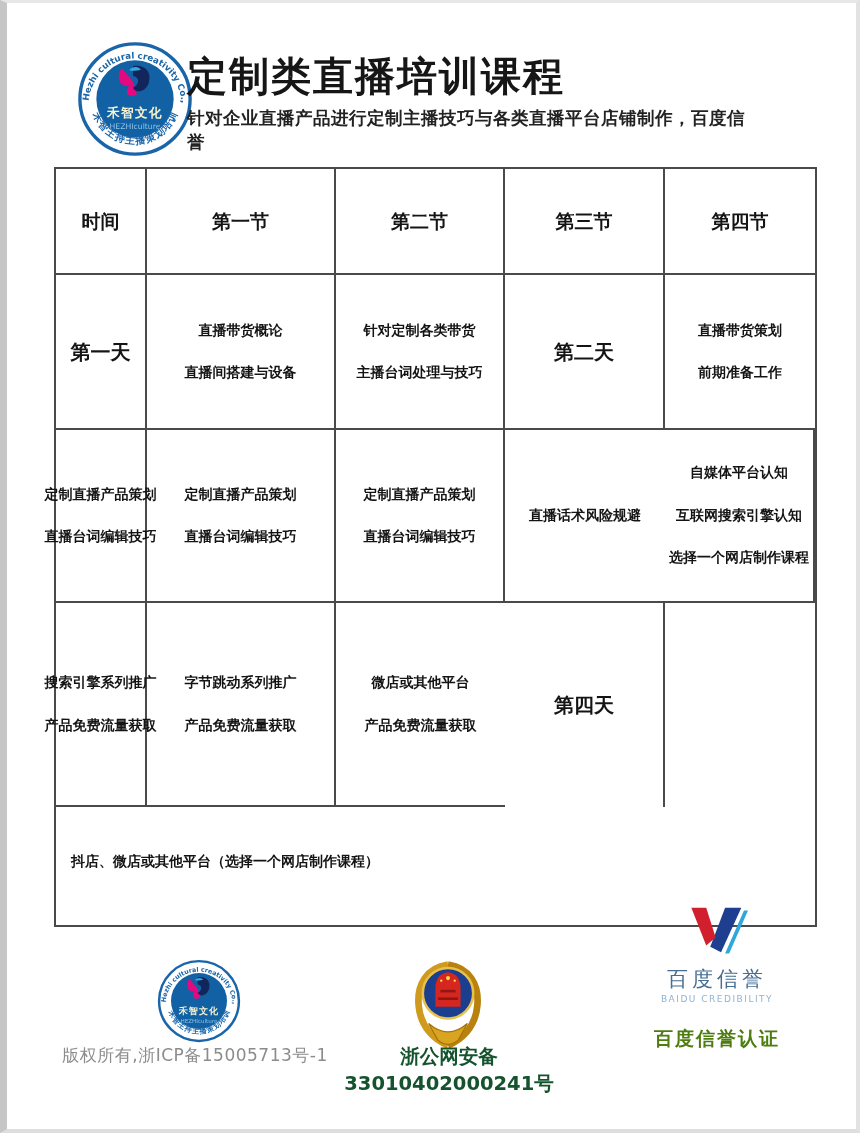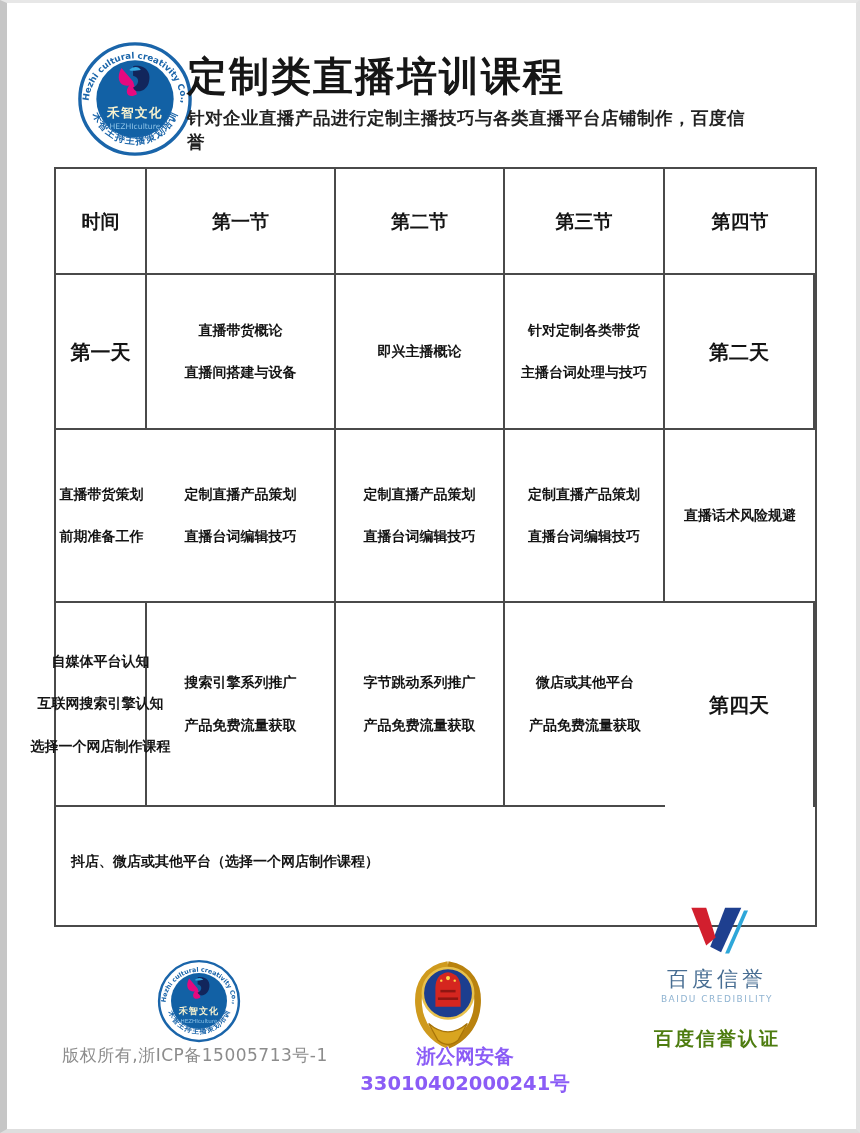--- a/index.html
+++ b/index.html
@@ -31,22 +31,22 @@
   .cell.lbl{font-size:20px;}
   .cell.colend{border-right:none;}
   .cell.rowend{border-bottom:none;}
   .cell.span4{grid-column:span 4;flex-direction:row;justify-content:flex-start;padding-left:15px;}
   .line{line-height:1.1;}
   
   .logo-foot{position:absolute;left:150px;top:956px;width:84px;height:84px;}
   .copyright{position:absolute;left:48px;top:1041px;width:280px;text-align:center;
     font-size:17px;color:#8c8c8c;letter-spacing:.5px;}
   .badge{position:absolute;left:399px;top:953px;width:84px;height:98px;}
-  .police-num{position:absolute;left:328px;top:1040px;width:260px;text-align:center;
-    font-size:19.5px;font-weight:bold;color:#8b5cf6;}
+  .police-num{position:absolute;left:312px;top:1040px;width:260px;text-align:center;
+    font-size:19.5px;font-weight:bold;color:#14532d;}
   .baidu{position:absolute;left:630px;top:902px;width:160px;text-align:center;}
   .baidu svg{display:block;margin:0 auto;}
   .baidu-cn{margin-top:6px;font-size:21px;color:#476d92;letter-spacing:4px;font-weight:500;}
   .baidu-en{margin-top:1px;font-size:9px;color:#8fb3d1;letter-spacing:1.5px;}
   .baidu-cert{margin-top:22px;font-size:19px;font-weight:bold;color:#4d7c0f;letter-spacing:2px;}
 </style>
 </head>
 <body>
 
 <div class="page">
@@ -95,23 +95,20 @@
     <div class="cell hdr colend">
         <span class="line">第四节</span>
       </div>
 
     <div class="cell lbl">
         <span class="line">第一天</span>
       </div>
     <div class="cell">
       <span class="line">直播带货概论</span>
       <span class="line">直播间搭建与设备</span>
-    </div>
-    <div class="cell">
-      <span class="line">即兴主播概论</span>
     </div>
     <div class="cell">
       <span class="line">针对定制各类带货</span>
       <span class="line">主播台词处理与技巧</span>
     </div>
     <div class="cell lbl">
         <span class="line">第二天</span>
       </div>
 
     <div class="cell colend">

